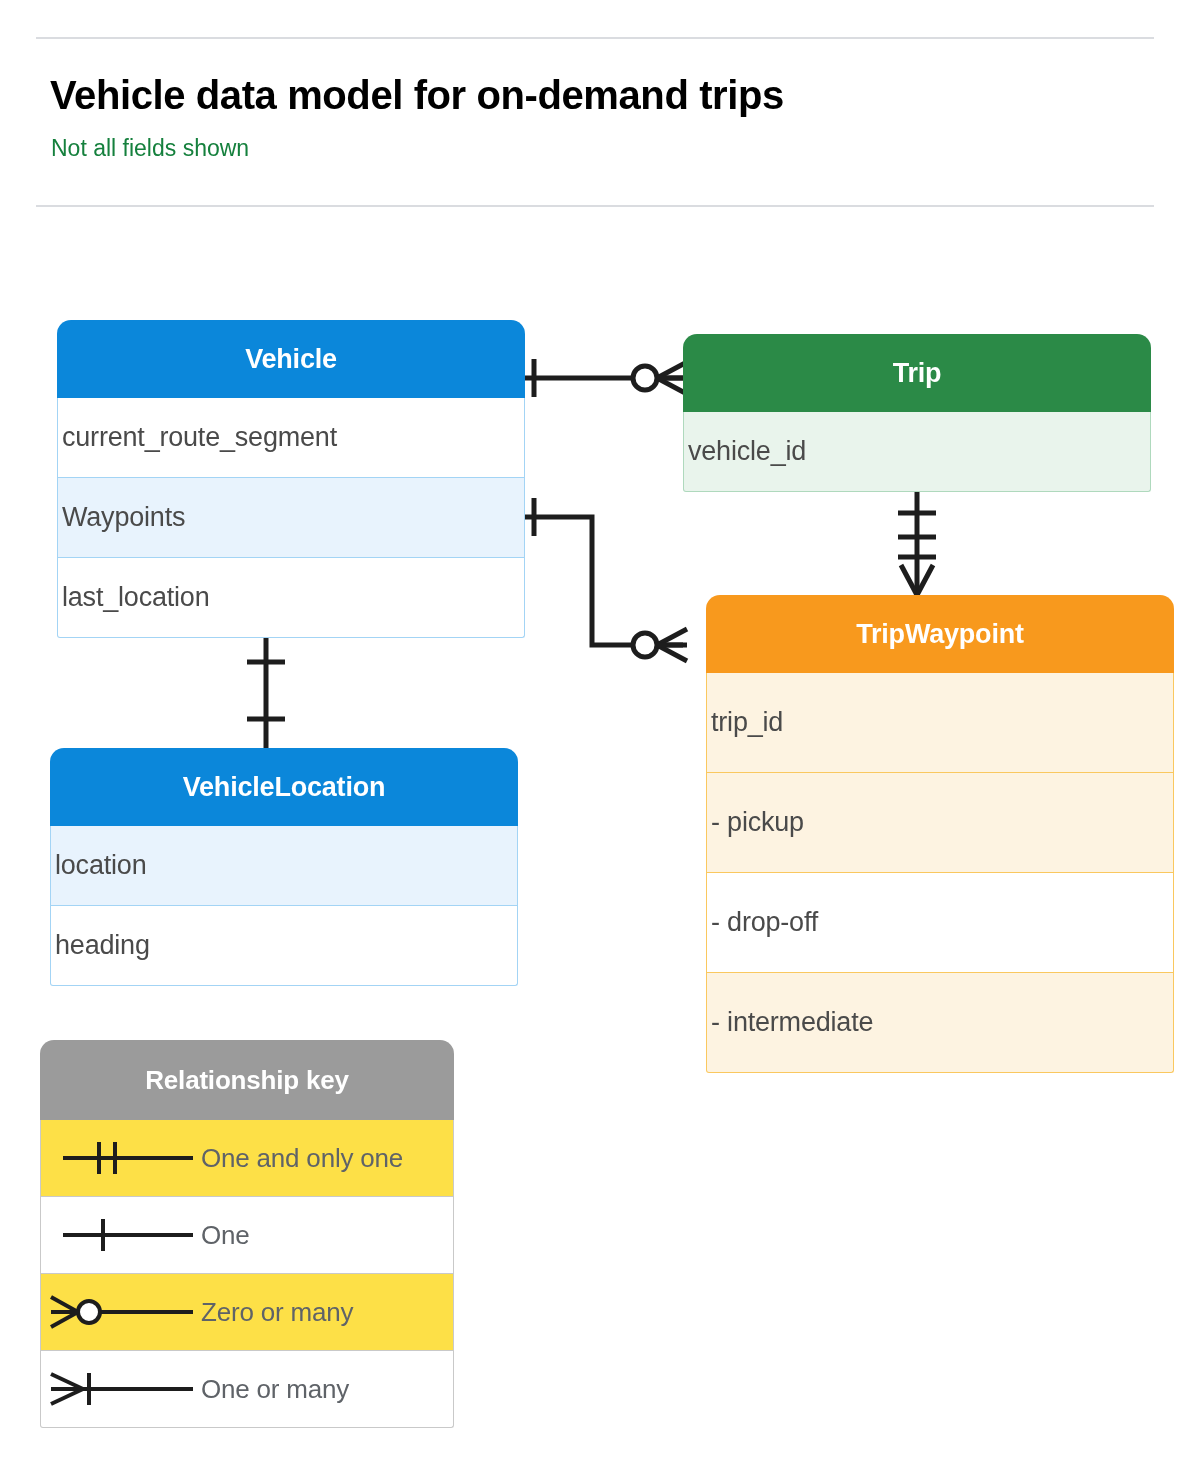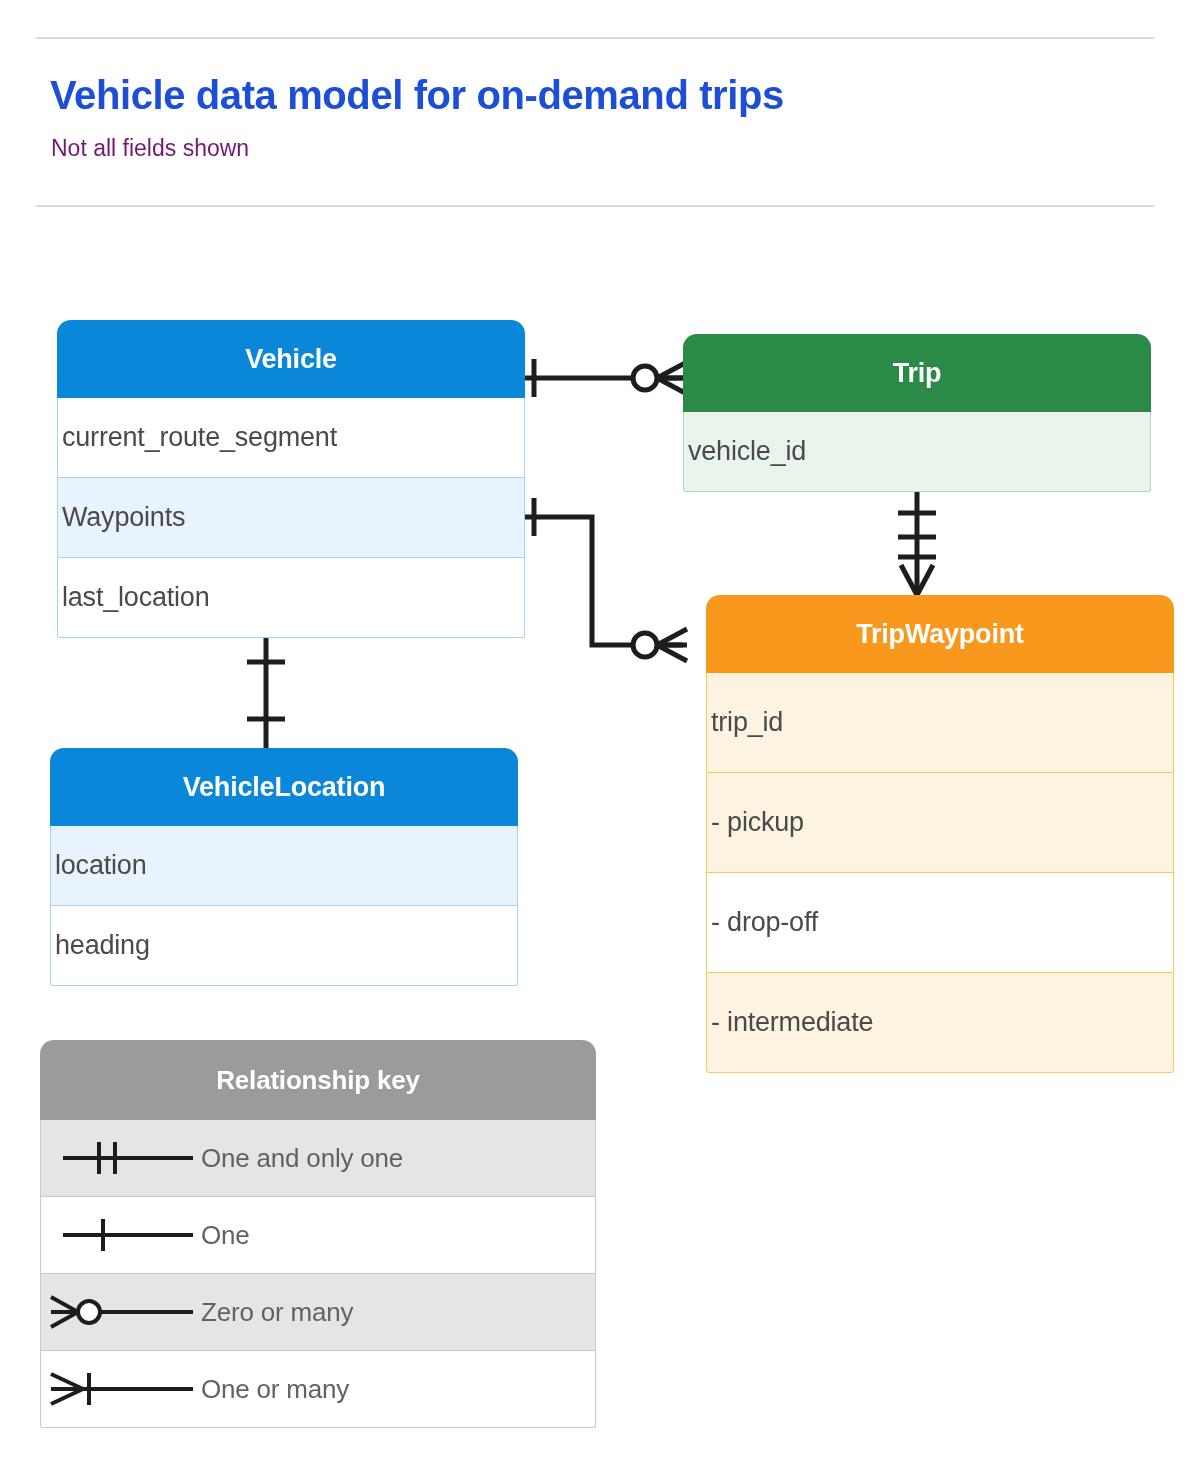--- a/index.html
+++ b/index.html
@@ -13,26 +13,26 @@
 
   .rule {
     position: absolute; left: 36px; width: 1118px; height: 2px;
     background: #dadce0;
   }
   .rule.top { top: 37px; }
   .rule.bottom { top: 205px; }
 
   .page-title {
     position: absolute; left: 50px; top: 73px;
-    font-size: 40px; font-weight: bold; color: #1d4ed8;
+    font-size: 40px; font-weight: bold; color: #000000;
     letter-spacing: -0.4px; white-space: nowrap;
   }
   .page-subtitle {
     position: absolute; left: 51px; top: 135px;
-    font-size: 23px; color: #701a75; white-space: nowrap;
+    font-size: 23px; color: #15803d; white-space: nowrap;
   }
 
   
   .entity { position: absolute; }
   .entity .ehead {
     border-radius: 14px 14px 0 0;
     text-align: center;
     color: #ffffff;
     font-size: 27px;
     font-weight: bold;
@@ -63,41 +63,41 @@
 
   
   .theme-orange .ehead { background: #f8991d; }
   .theme-orange .erow  { border-color: #fac85f; }
   .theme-orange .erow.alt { background: #fdf3e1; }
   .theme-orange .erow.plain { background: #ffffff; }
 
   
   .theme-gray .ehead { background: #9b9b9b; }
   .theme-gray .erow  { border-color: #c9c9c9; }
-  .theme-gray .erow.alt { background: #e5e5e5; }
+  .theme-gray .erow.alt { background: #fde047; }
   .theme-gray .erow.plain { background: #ffffff; }
 
   
   #ent-vehicle          { left: 57px;  top: 320px; width: 468px; }
   #ent-vehicle .ehead   { height: 78px; }
   #ent-vehicle .erow    { height: 80px; }
 
   #ent-trip             { left: 683px; top: 334px; width: 468px; }
   #ent-trip .ehead      { height: 78px; }
   #ent-trip .erow       { height: 80px; }
 
   #ent-tripwaypoint     { left: 683px; top: 595px; width: 468px; margin-left: 23px; }
   #ent-tripwaypoint .ehead { height: 78px; }
   #ent-tripwaypoint .erow  { height: 100px; }
 
   #ent-vehiclelocation  { left: 50px;  top: 748px; width: 468px; }
   #ent-vehiclelocation .ehead { height: 78px; }
   #ent-vehiclelocation .erow  { height: 80px; }
 
-  #legend               { left: 40px;  top: 1040px; width: 556px; }
+  #legend               { left: 40px;  top: 1040px; width: 414px; }
   #legend .ehead        { height: 80px; font-size: 26px; }
   #legend .erow         { height: 77px; padding-left: 0; }
 
   .legend-row-inner {
     display: flex; align-items: center; width: 100%;
   }
   .legend-sym { width: 160px; flex: 0 0 160px; display: flex; align-items: center; }
   .legend-label {
     font-size: 26px; color: #5f6368; letter-spacing: -0.2px;
     white-space: nowrap;

